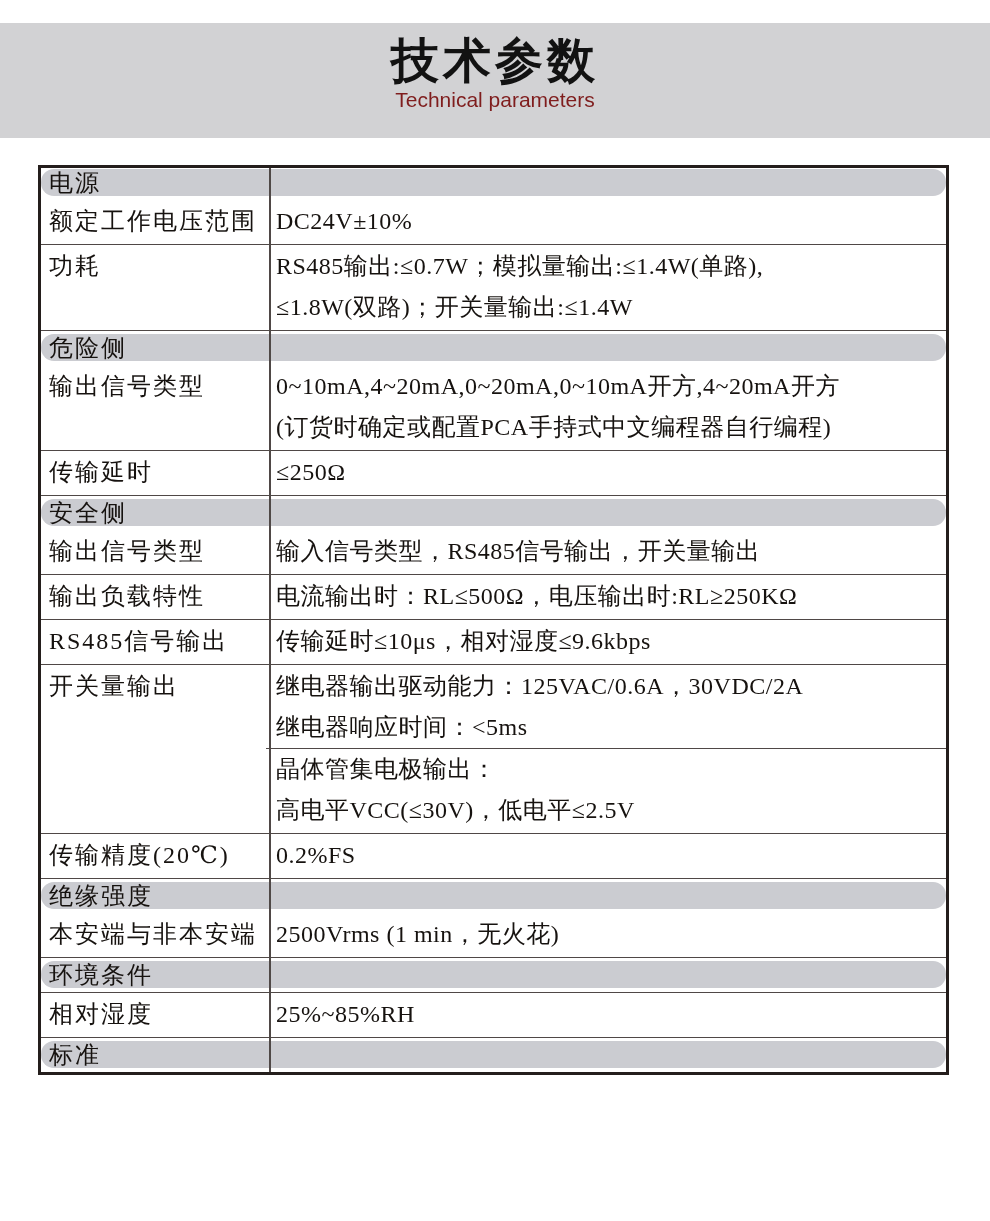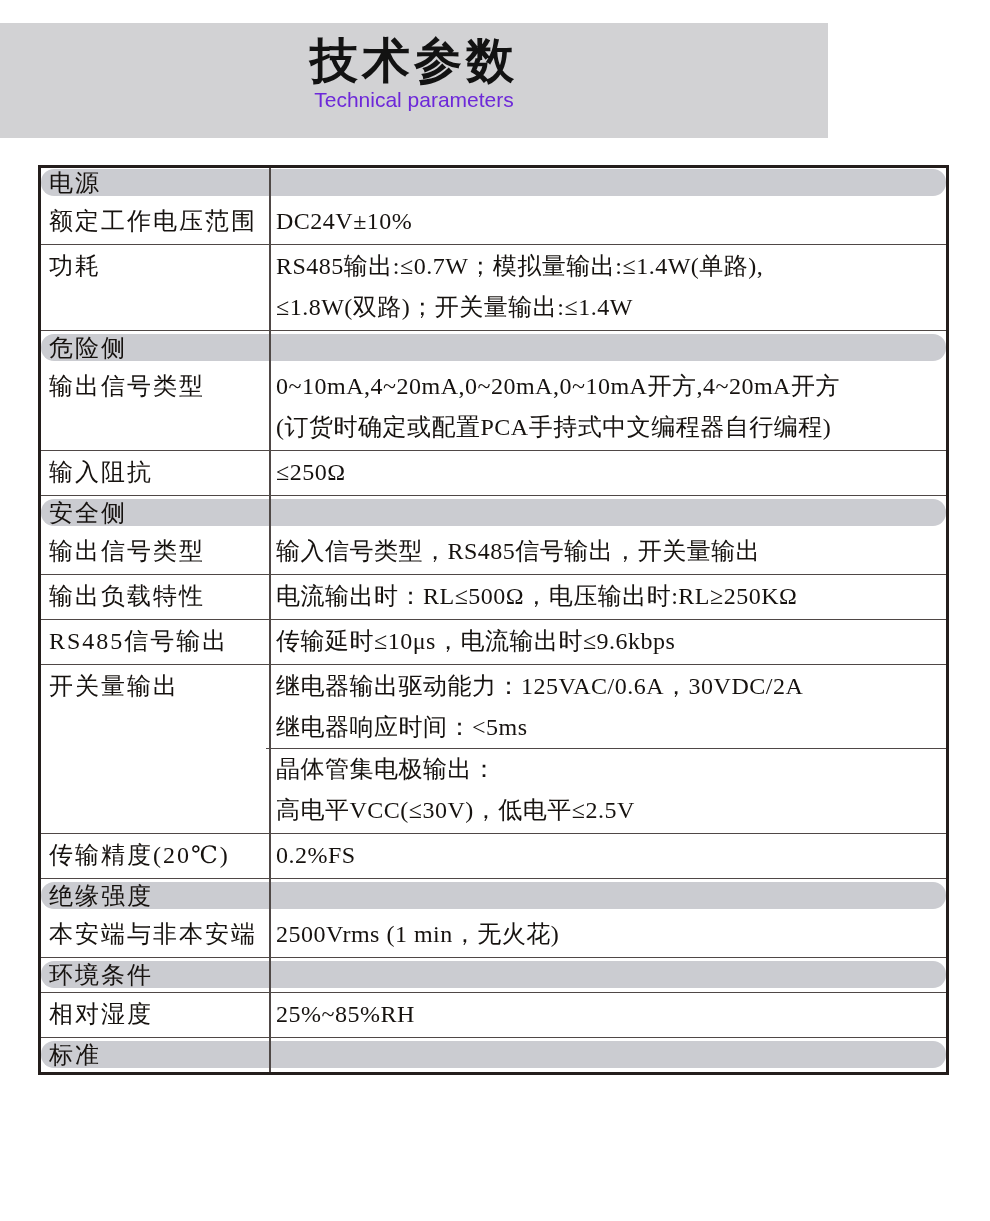--- a/index.html
+++ b/index.html
@@ -16,37 +16,37 @@
     position:relative;
     width:990px;height:1221px;
     background:var(--page-bg);
     overflow:hidden;
     color:var(--text-color);
     font-family:"Liberation Serif","DejaVu Serif",serif;
   }
   
   .banner{
     position:absolute;left:0;top:23px;
-    width:828px;height:115px;
+    width:990px;height:115px;
     background:var(--banner-bg);
     text-align:center;
   }
   .banner h1{
     margin-top:11px;
     font-family:"Liberation Sans","DejaVu Sans",sans-serif;
     font-weight:700;
     font-size:48px;
     letter-spacing:4px;
     color:#121212;
     line-height:54px;
   }
   .banner .subtitle{
     font-family:"Liberation Sans","DejaVu Sans",sans-serif;
     font-size:21px;
-    color:#6d28d9;
+    color:#7f1d1d;
     line-height:24px;
     text-align:center;
   }
   
   .spec-table{
     position:absolute;
     left:38px;top:165px;
     width:911px;
     border:3px solid var(--border-dark);
     background:#fff;
@@ -141,21 +141,21 @@
         <div class="cell label">
           <span>输出信号类型</span>
         </div>
         <div class="cell value">
           <div class="line">0~10mA,4~20mA,0~20mA,0~10mA开方,4~20mA开方</div>
           <div class="line">(订货时确定或配置PCA手持式中文编程器自行编程)</div>
         </div>
       </div>
       <div class="row data bt">
         <div class="cell label">
-          <span>输入阻抗</span>
+          <span>传输延时</span>
         </div>
         <div class="cell value">
           <div class="line">≤250Ω</div>
         </div>
       </div>
       <div class="row section bt">
         <div class="strip">
           <span>安全侧</span>
         </div>
       </div>
@@ -173,21 +173,21 @@
         </div>
         <div class="cell value">
           <div class="line">电流输出时：RL≤500Ω，电压输出时:RL≥250KΩ</div>
         </div>
       </div>
       <div class="row data bt">
         <div class="cell label">
           <span>RS485信号输出</span>
         </div>
         <div class="cell value">
-          <div class="line">传输延时≤10μs，电流输出时≤9.6kbps</div>
+          <div class="line">传输延时≤10μs，相对湿度≤9.6kbps</div>
         </div>
       </div>
       <div class="row data bt">
         <div class="cell label">
           <span>开关量输出</span>
         </div>
         <div class="cell value">
           <div class="block">
             <div class="line">继电器输出驱动能力：125VAC/0.6A，30VDC/2A</div>
             <div class="line">继电器响应时间：&lt;5ms</div>

